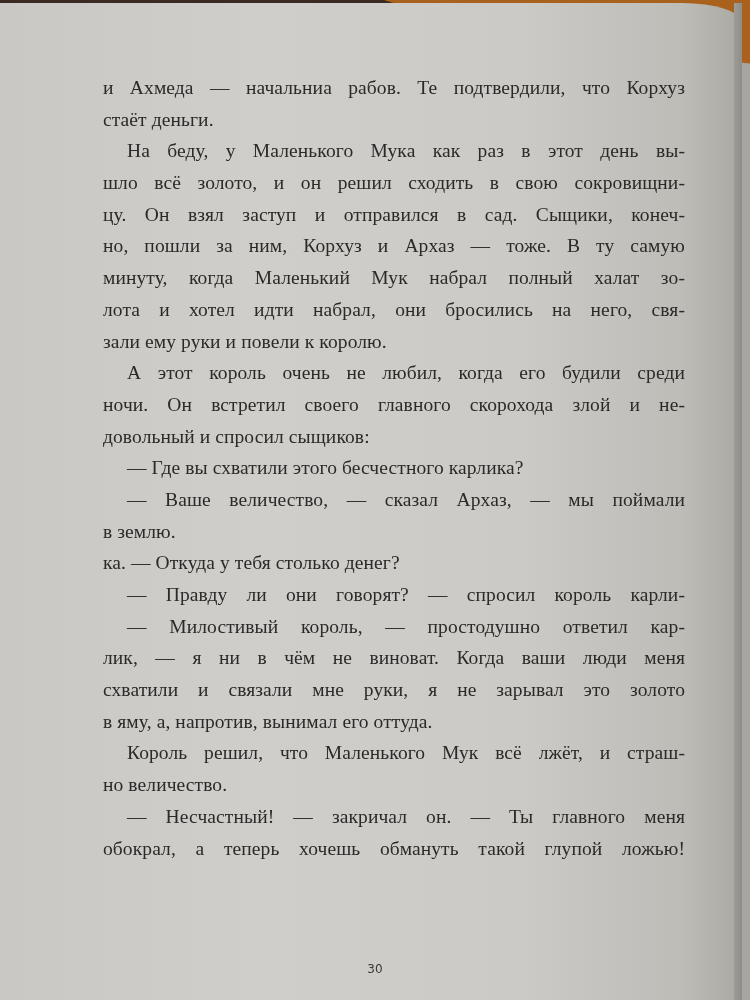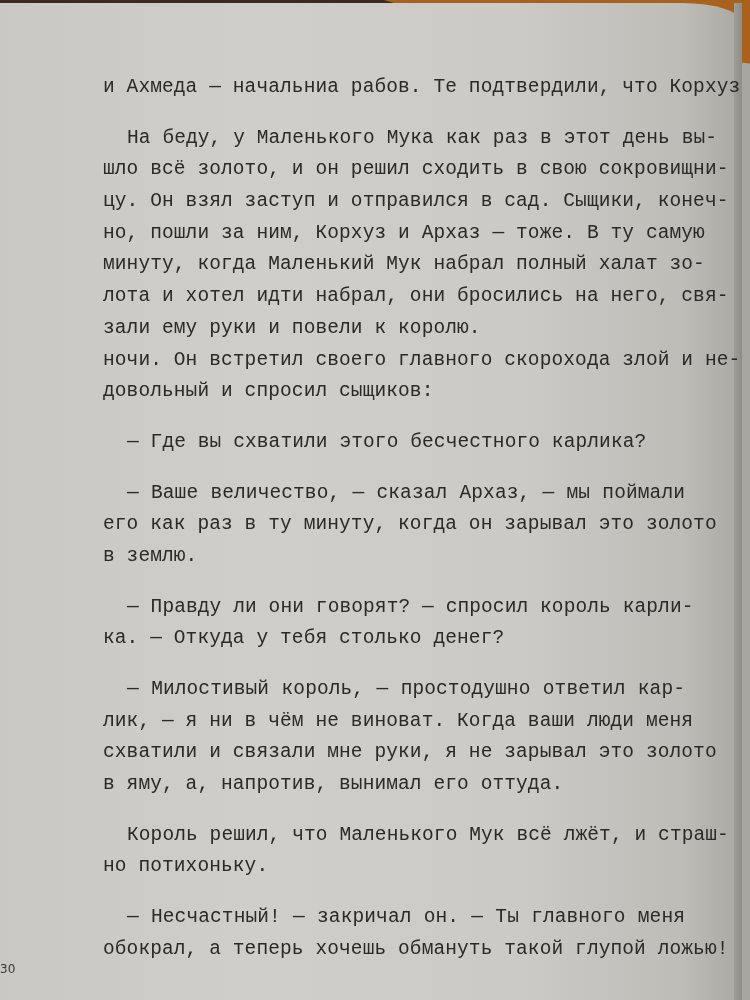--- a/index.html
+++ b/index.html
@@ -42,81 +42,82 @@
       position: absolute;
       right: 0; top: 0;
       width: 8px; height: 1000px;
       background: linear-gradient(90deg, #9d9c97, #8e8d88);
     }
     .text {
       position: absolute;
       left: 103px;
       top: 72px;
       width: 582px;
-      font-family: Liberation Mono, monospace;
+      font-family: Liberation Serif, serif;
       font-size: 19.5px;
       line-height: 31.7px;
       color: #2b2a28;
       letter-spacing: 0.1px;
     }
     .line {
       display: block;
       white-space: nowrap;
       text-align: justify;
       text-align-last: justify;
       height: 31.7px;
     }
     .line.last {
       text-align-last: left;
     }
     .line.indent {
       padding-left: 24px;
-      margin-top: 19px;
     }
     .page-number {
       position: absolute;
       left: 0;
       width: 750px;
       top: 962px;
+      text-align: center;
       font-family: "DejaVu Sans", "Liberation Sans", sans-serif;
       font-size: 12px;
       color: #3a3936;
     }
   </style>
 </head>
 <body>
 
 <div class="scene">
   <div class="top-strip"></div>
   <div class="wood"></div>
   <div class="page">
     <div class="page-edge"></div>
   </div>
 
   <div class="text" id="text-block">
     <span class="line">и Ахмеда — начальниа рабов. Те подтвердили, что Корхуз</span>
+    <span class="line last">стаёт деньги.</span>
     <span class="line indent">На беду, у Маленького Мука как раз в этот день вы-</span>
     <span class="line">шло всё золото, и он решил сходить в свою сокровищни-</span>
     <span class="line">цу. Он взял заступ и отправился в сад. Сыщики, конеч-</span>
     <span class="line">но, пошли за ним, Корхуз и Архаз — тоже. В ту самую</span>
     <span class="line">минуту, когда Маленький Мук набрал полный халат зо-</span>
     <span class="line">лота и хотел идти набрал, они бросились на него, свя-</span>
     <span class="line last">зали ему руки и повели к королю.</span>
+    <span class="line indent">А этот король очень не любил, когда его будили среди</span>
     <span class="line">ночи. Он встретил своего главного скорохода злой и не-</span>
     <span class="line last">довольный и спросил сыщиков:</span>
     <span class="line indent last">— Где вы схватили этого бесчестного карлика?</span>
     <span class="line indent">— Ваше величество, — сказал Архаз, — мы поймали</span>
-    <span class="line">его как раз в ту минуту, когда он зарывал это золото</span>
     <span class="line last">в землю.</span>
+    <span class="line last">ка. — Откуда у тебя столько денег?</span>
     <span class="line indent">— Правду ли они говорят? — спросил король карли-</span>
-    <span class="line last">ка. — Откуда у тебя столько денег?</span>
     <span class="line indent">— Милостивый король, — простодушно ответил кар-</span>
     <span class="line">лик, — я ни в чём не виноват. Когда ваши люди меня</span>
     <span class="line">схватили и связали мне руки, я не зарывал это золото</span>
     <span class="line last">в яму, а, напротив, вынимал его оттуда.</span>
     <span class="line indent">Король решил, что Маленького Мук всё лжёт, и страш-</span>
-    <span class="line last">но потихоньку.</span>
+    <span class="line last">но величество.</span>
     <span class="line indent">— Несчастный! — закричал он. — Ты главного меня</span>
     <span class="line">обокрал, а теперь хочешь обмануть такой глупой ложью!</span>
   </div>
 
   <div class="page-number">30</div>
 </div>
 
 </body></html>

